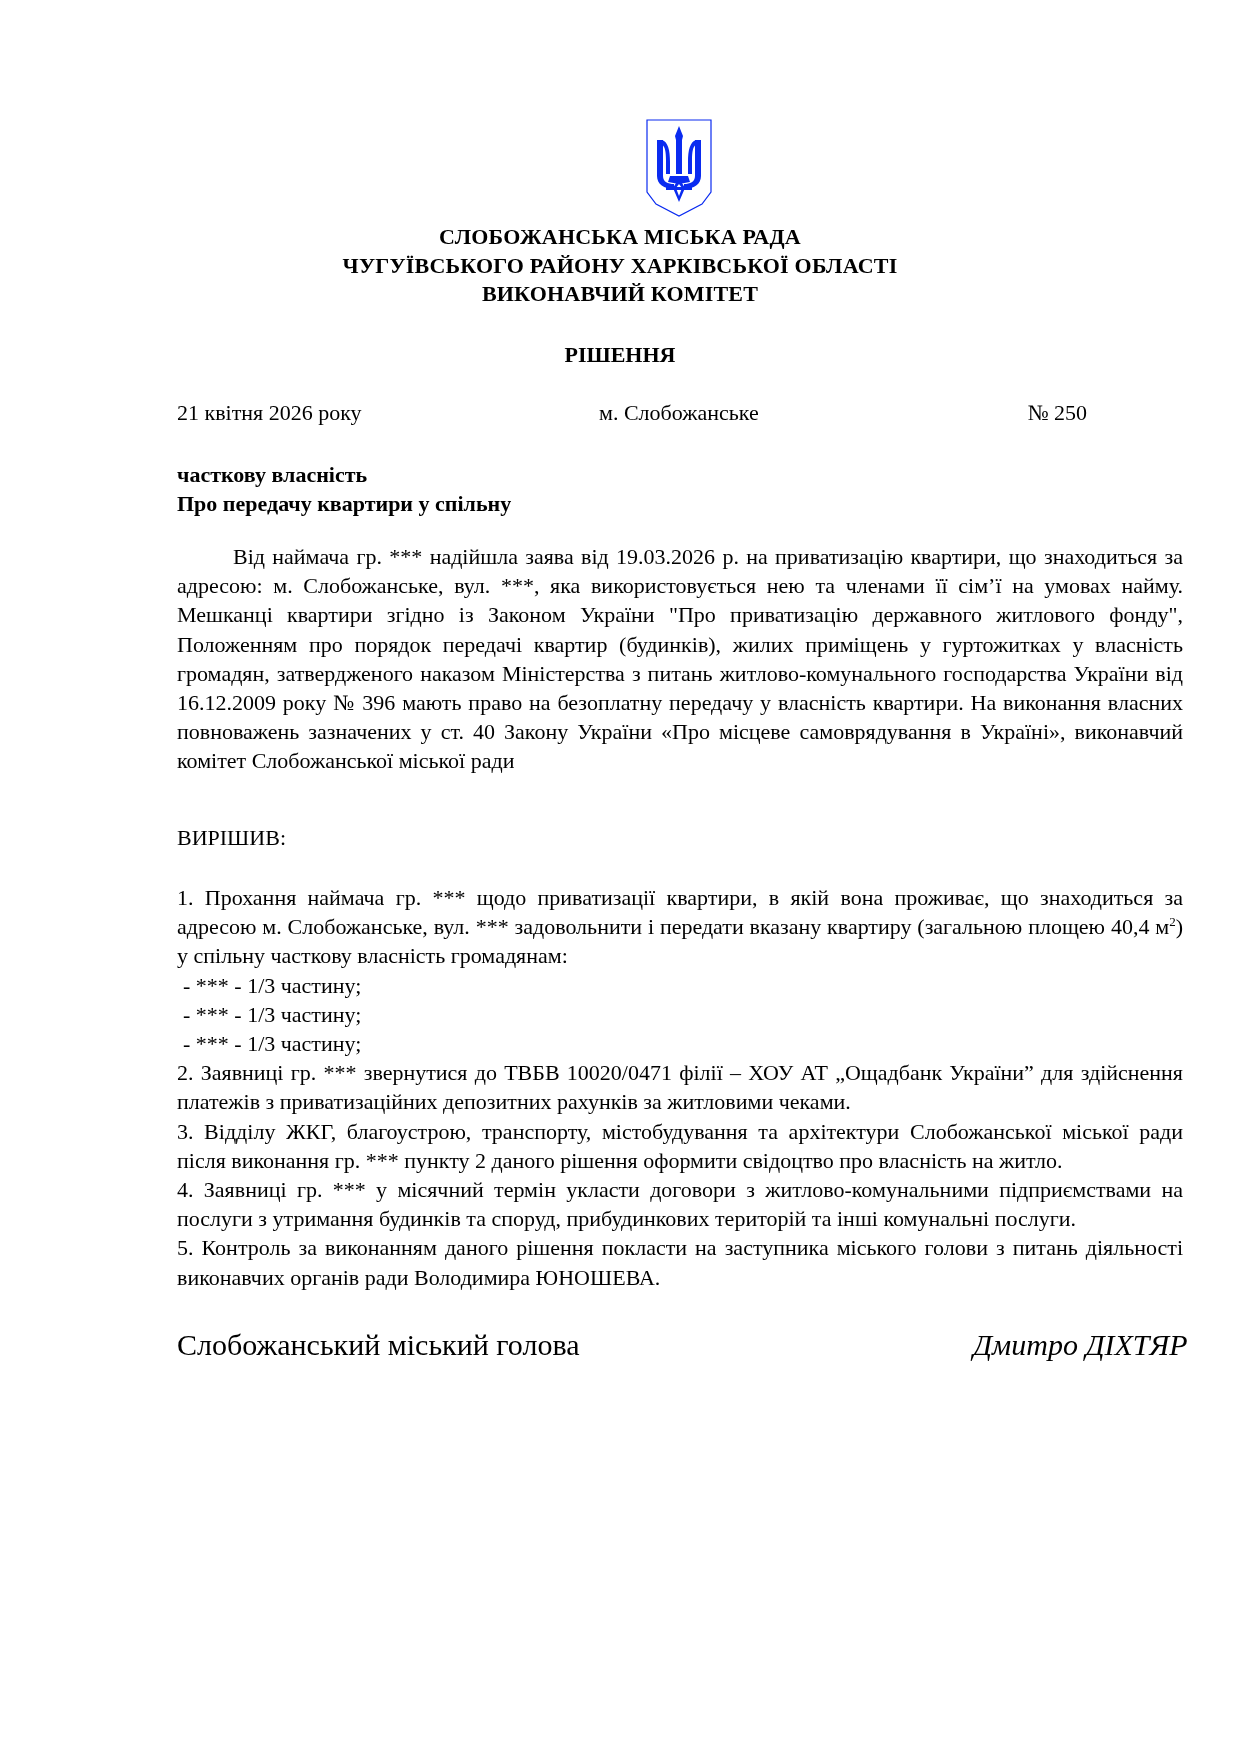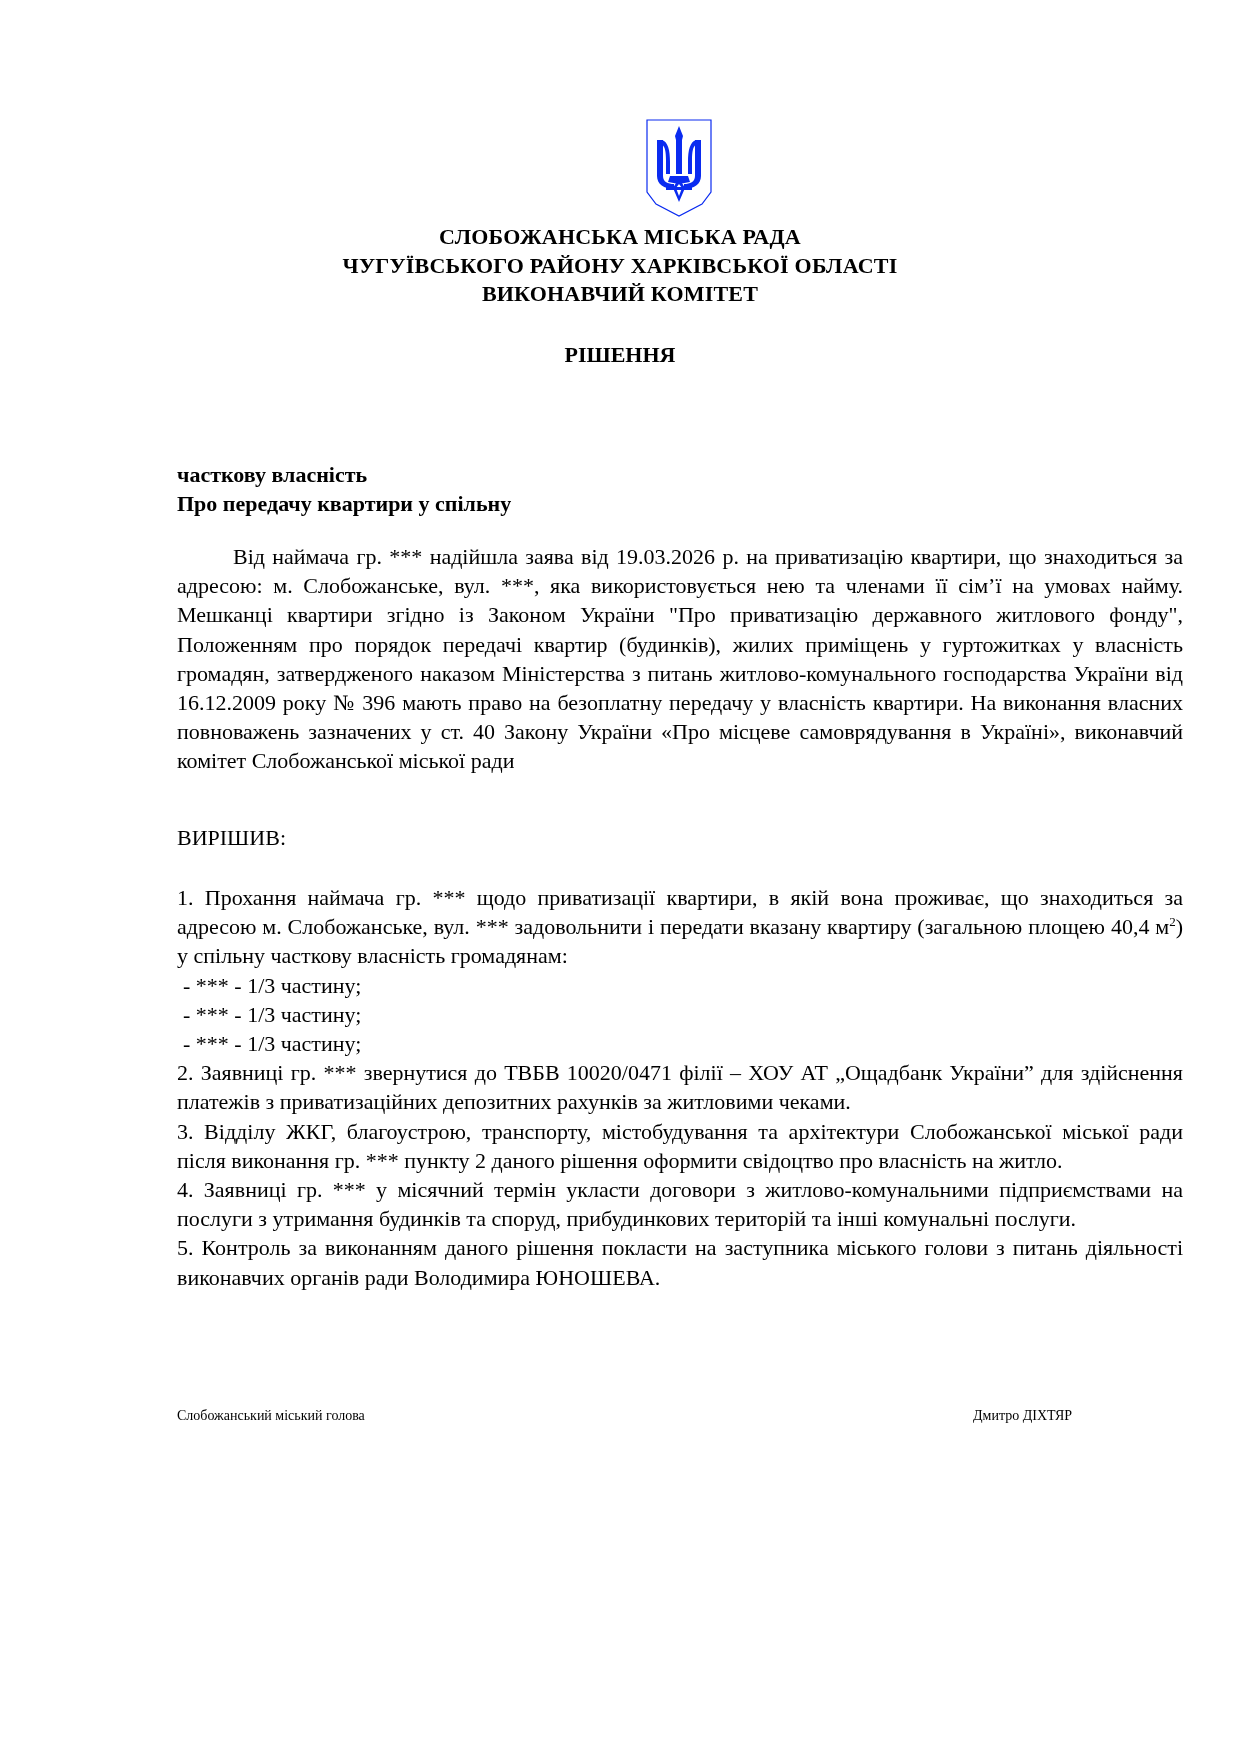--- a/index.html
+++ b/index.html
@@ -22,23 +22,23 @@
   .subject { position: absolute; top: 460px; left: 177px; font-weight: bold; font-size: 22px;
              line-height: 29px; }
   .body { position: absolute; left: 177px; width: 1006px; font-size: 22px; line-height: 29.2px;
           text-align: justify; }
   .intro { top: 542px; text-indent: 56px; }
   .resolved { position: absolute; top: 825px; left: 177px; font-size: 22px; }
   .items { top: 883px; }
   .items p { margin: 0; }
   .items .share { padding-left: 6px; text-align: left; }
   sup { font-size: 13px; line-height: 0; }
-  .sign { position: absolute; top: 1408px; font-size: 14px; white-space: nowrap; }
+  .sign { position: absolute; top: 1328px; font-size: 30px; white-space: nowrap; }
   .sign-title { left: 177px; }
-  .sign-name { left: 973px; }
+  .sign-name { left: 973px; font-style: italic; }
 </style>
 </head>
 <body>
 
 <div class="page">
 
   <svg class="emblem" viewBox="0 0 70 100">
     <path d="M3 2 H67 V74 L58 86 L35 98 L12 86 L3 74 Z" fill="none" stroke="#0a2bf0" stroke-width="1.2"></path>
     <g fill="#0a2bf0">
       <path d="M35 8 L39 18 L38 22 L38 56 L32 56 L32 22 L31 18 Z"></path>
@@ -51,20 +51,25 @@
       <rect x="22" y="69" width="26" height="3"></rect>
     </g>
   </svg>
 
   <div class="hdr hdr1">СЛОБОЖАНСЬКА МІСЬКА  РАДА</div>
   <div class="hdr hdr2">ЧУГУЇВСЬКОГО РАЙОНУ ХАРКІВСЬКОЇ  ОБЛАСТІ</div>
   <div class="hdr hdr3">ВИКОНАВЧИЙ КОМІТЕТ</div>
 
   <div class="decision">РІШЕННЯ</div>
 
+  <div class="meta">
+    <span class="date">21 квітня 2026 року</span>
+    <span class="place">м. Слобожанське</span>
+    <span class="num">№ 250</span>
+  </div>
 
   <div class="subject">
     <div>часткову власність</div>
     <div>Про передачу квартири у спільну</div>
   </div>
 
   <div class="body intro">Від наймача гр. *** надійшла заява від 19.03.2026 р. на приватизацію квартири, що знаходиться за адресою: м. Слобожанське, вул. ***, яка  використовується нею та членами її сім’ї на умовах найму. Мешканці квартири згідно із Законом України "Про приватизацію державного житлового фонду", Положенням про порядок передачі квартир (будинків), жилих приміщень у гуртожитках у власність громадян, затвердженого наказом Міністерства з питань житлово-комунального господарства України від 16.12.2009 року № 396 мають право на безоплатну передачу у власність квартири.  На виконання власних повноважень зазначених у ст. 40 Закону України «Про місцеве самоврядування в Україні», виконавчий комітет Слобожанської міської ради</div>
 
   <div class="resolved">ВИРІШИВ:</div>
 

